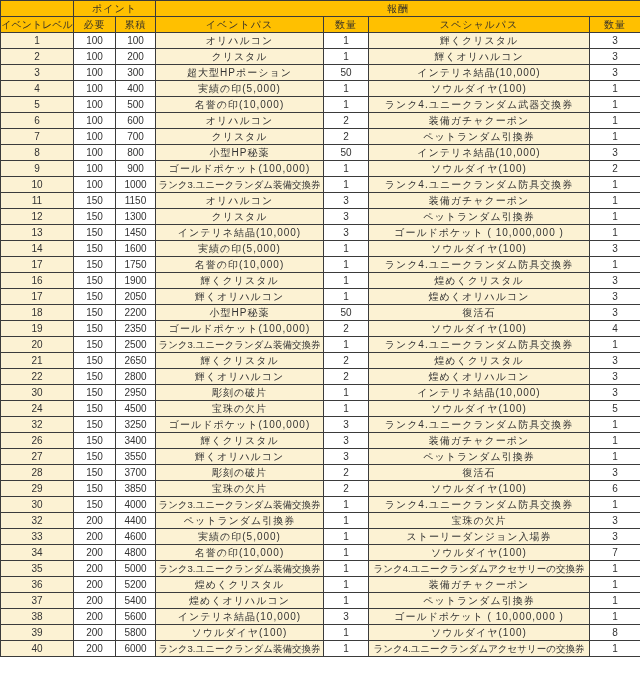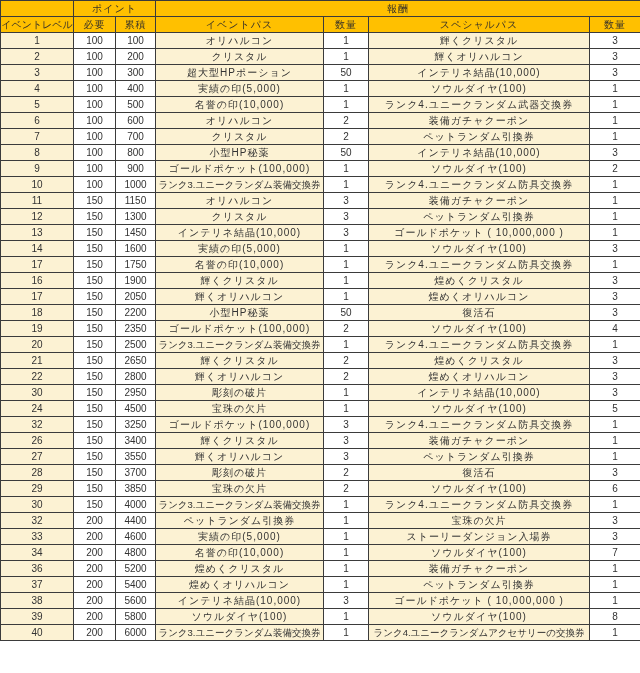--- a/index.html
+++ b/index.html
@@ -364,20 +364,29 @@
       <tr>
         <td class="cream">34</td>
         <td class="white">200</td>
         <td class="white">4800</td>
         <td class="cream jp">名誉の印(10,000)</td>
         <td class="white">1</td>
         <td class="cream jp">ソウルダイヤ(100)</td>
         <td class="white">7</td>
       </tr>
       <tr>
+        <td class="cream">35</td>
+        <td class="white">200</td>
+        <td class="white">5000</td>
+        <td class="cream jp" style="letter-spacing: 0px; font-size: 9.5px;">ランク3.ユニークランダム装備交換券</td>
+        <td class="white">1</td>
+        <td class="cream jp" style="letter-spacing: 0px; font-size: 9.5px;">ランク4.ユニークランダムアクセサリーの交換券</td>
+        <td class="white">1</td>
+      </tr>
+      <tr>
         <td class="cream">36</td>
         <td class="white">200</td>
         <td class="white">5200</td>
         <td class="cream jp">煌めくクリスタル</td>
         <td class="white">1</td>
         <td class="cream jp">装備ガチャクーポン</td>
         <td class="white">1</td>
       </tr>
       <tr>
         <td class="cream">37</td>

